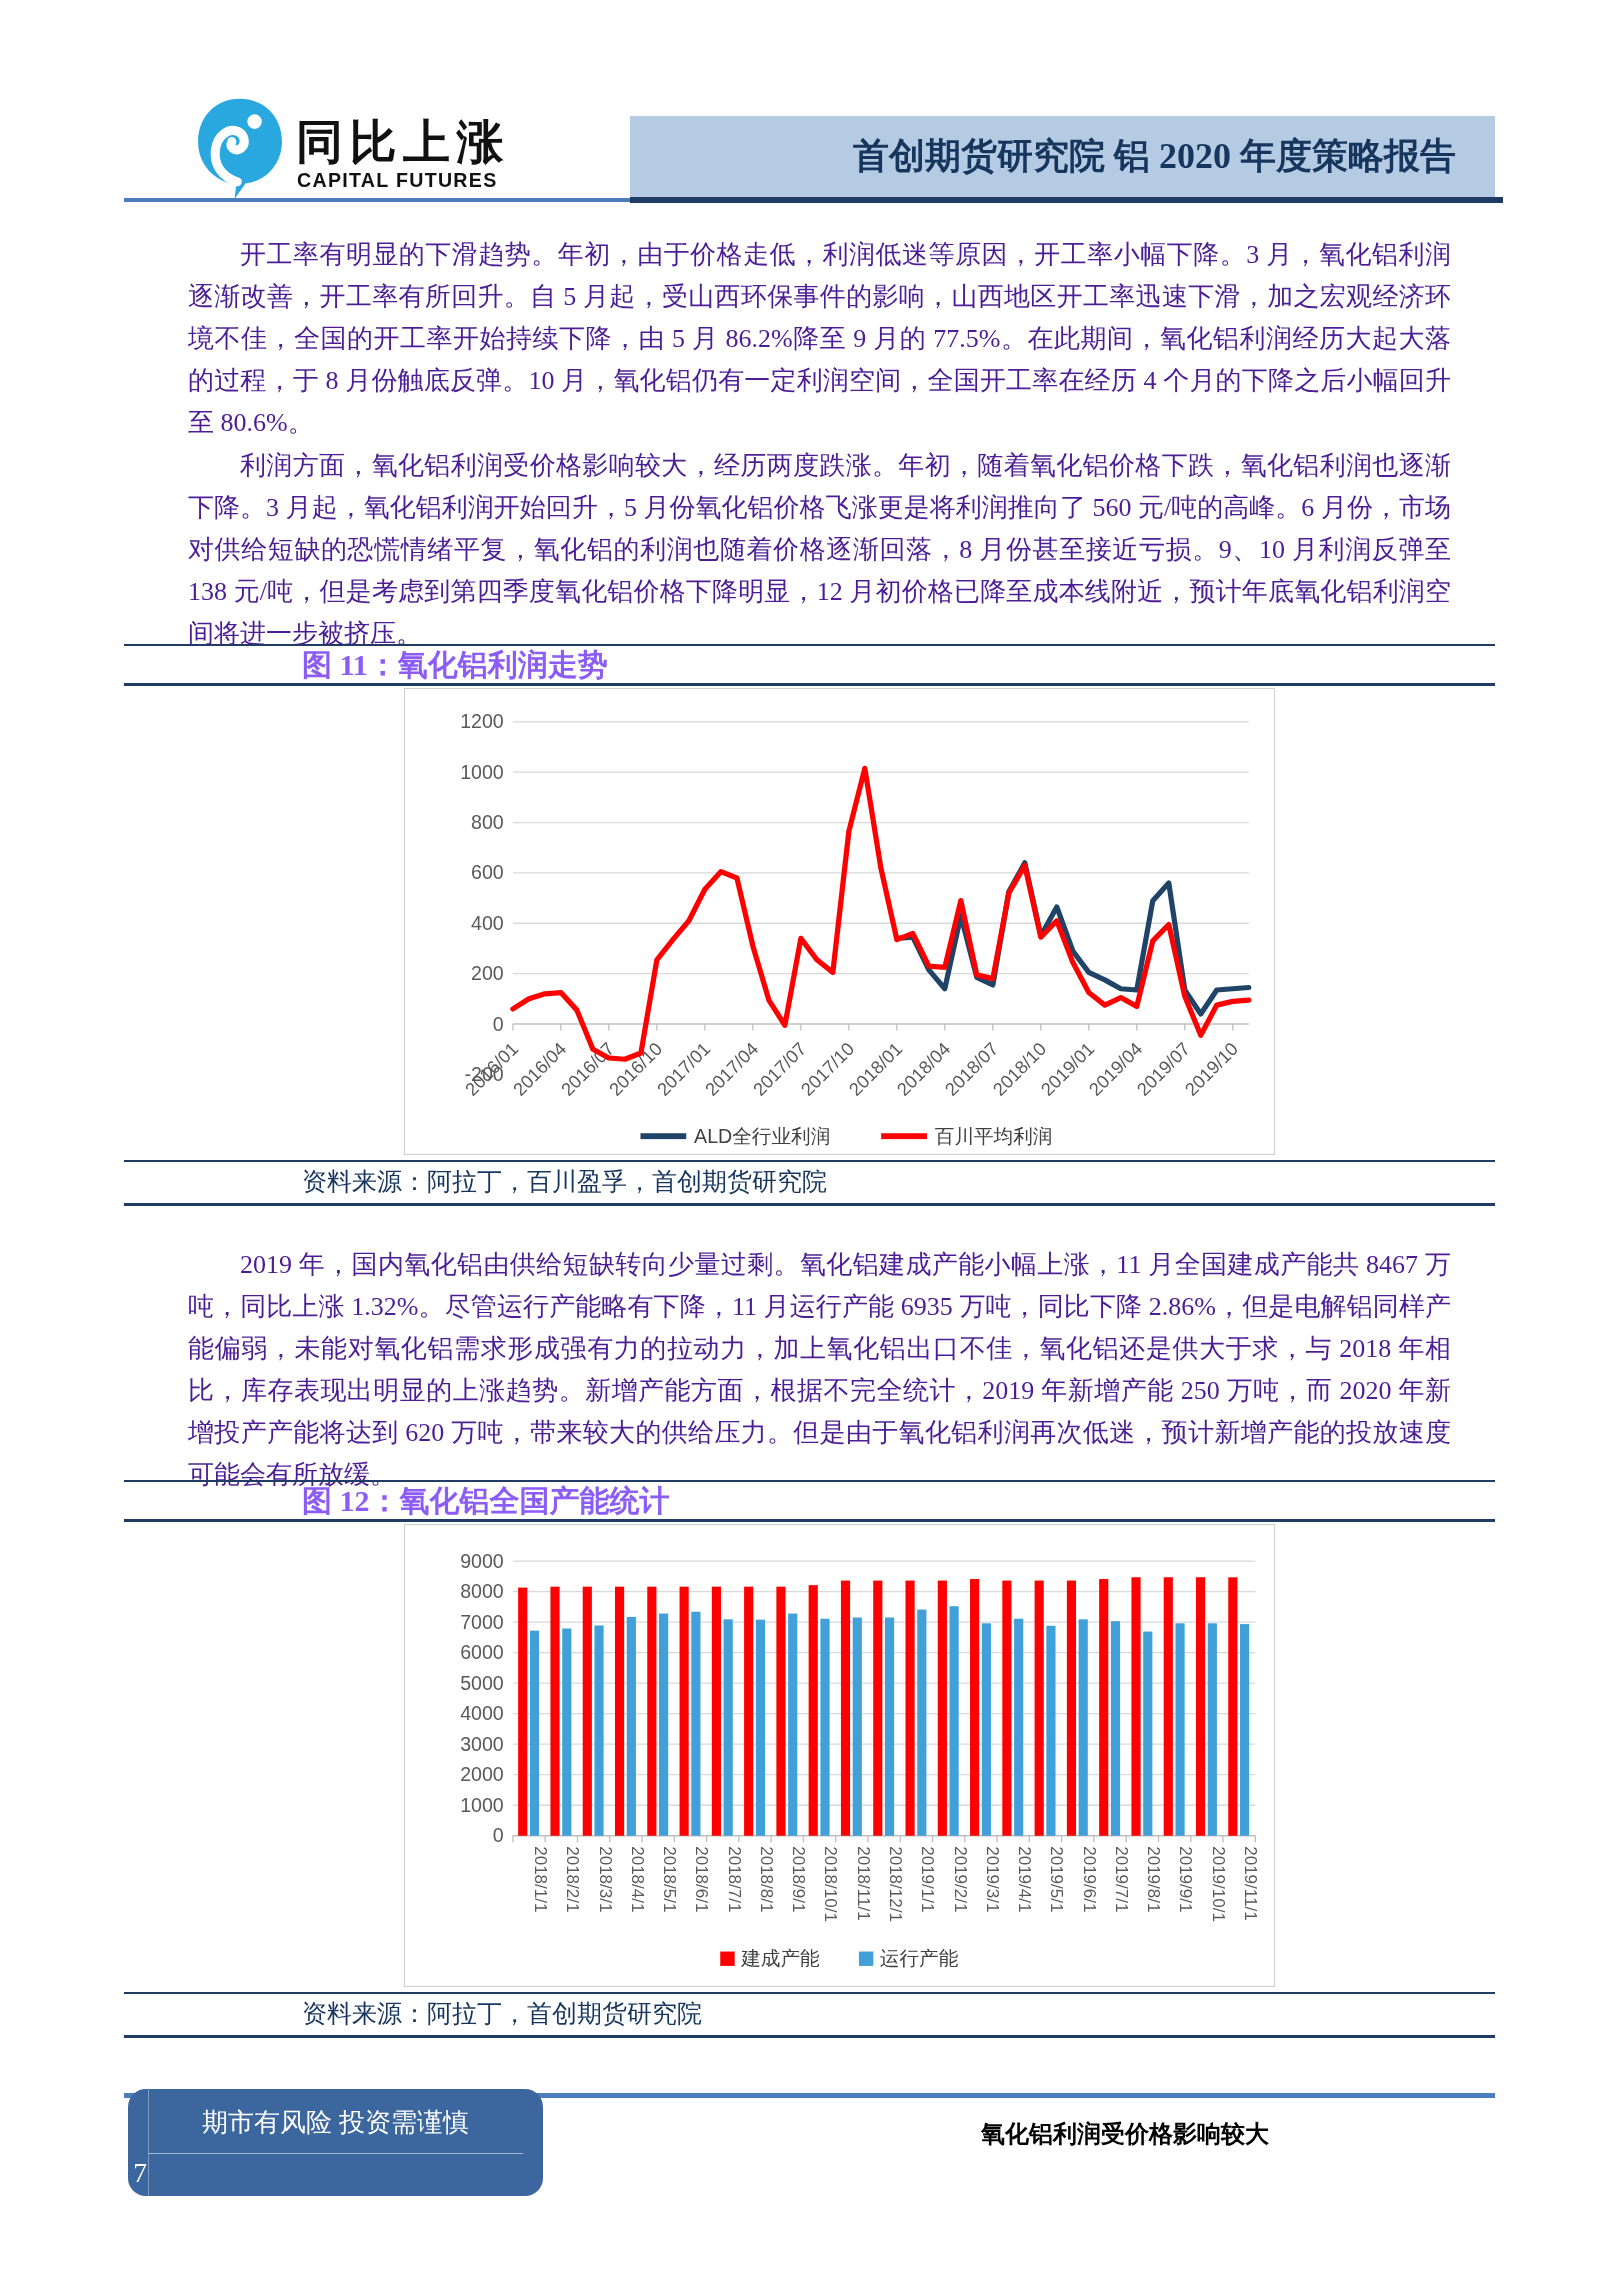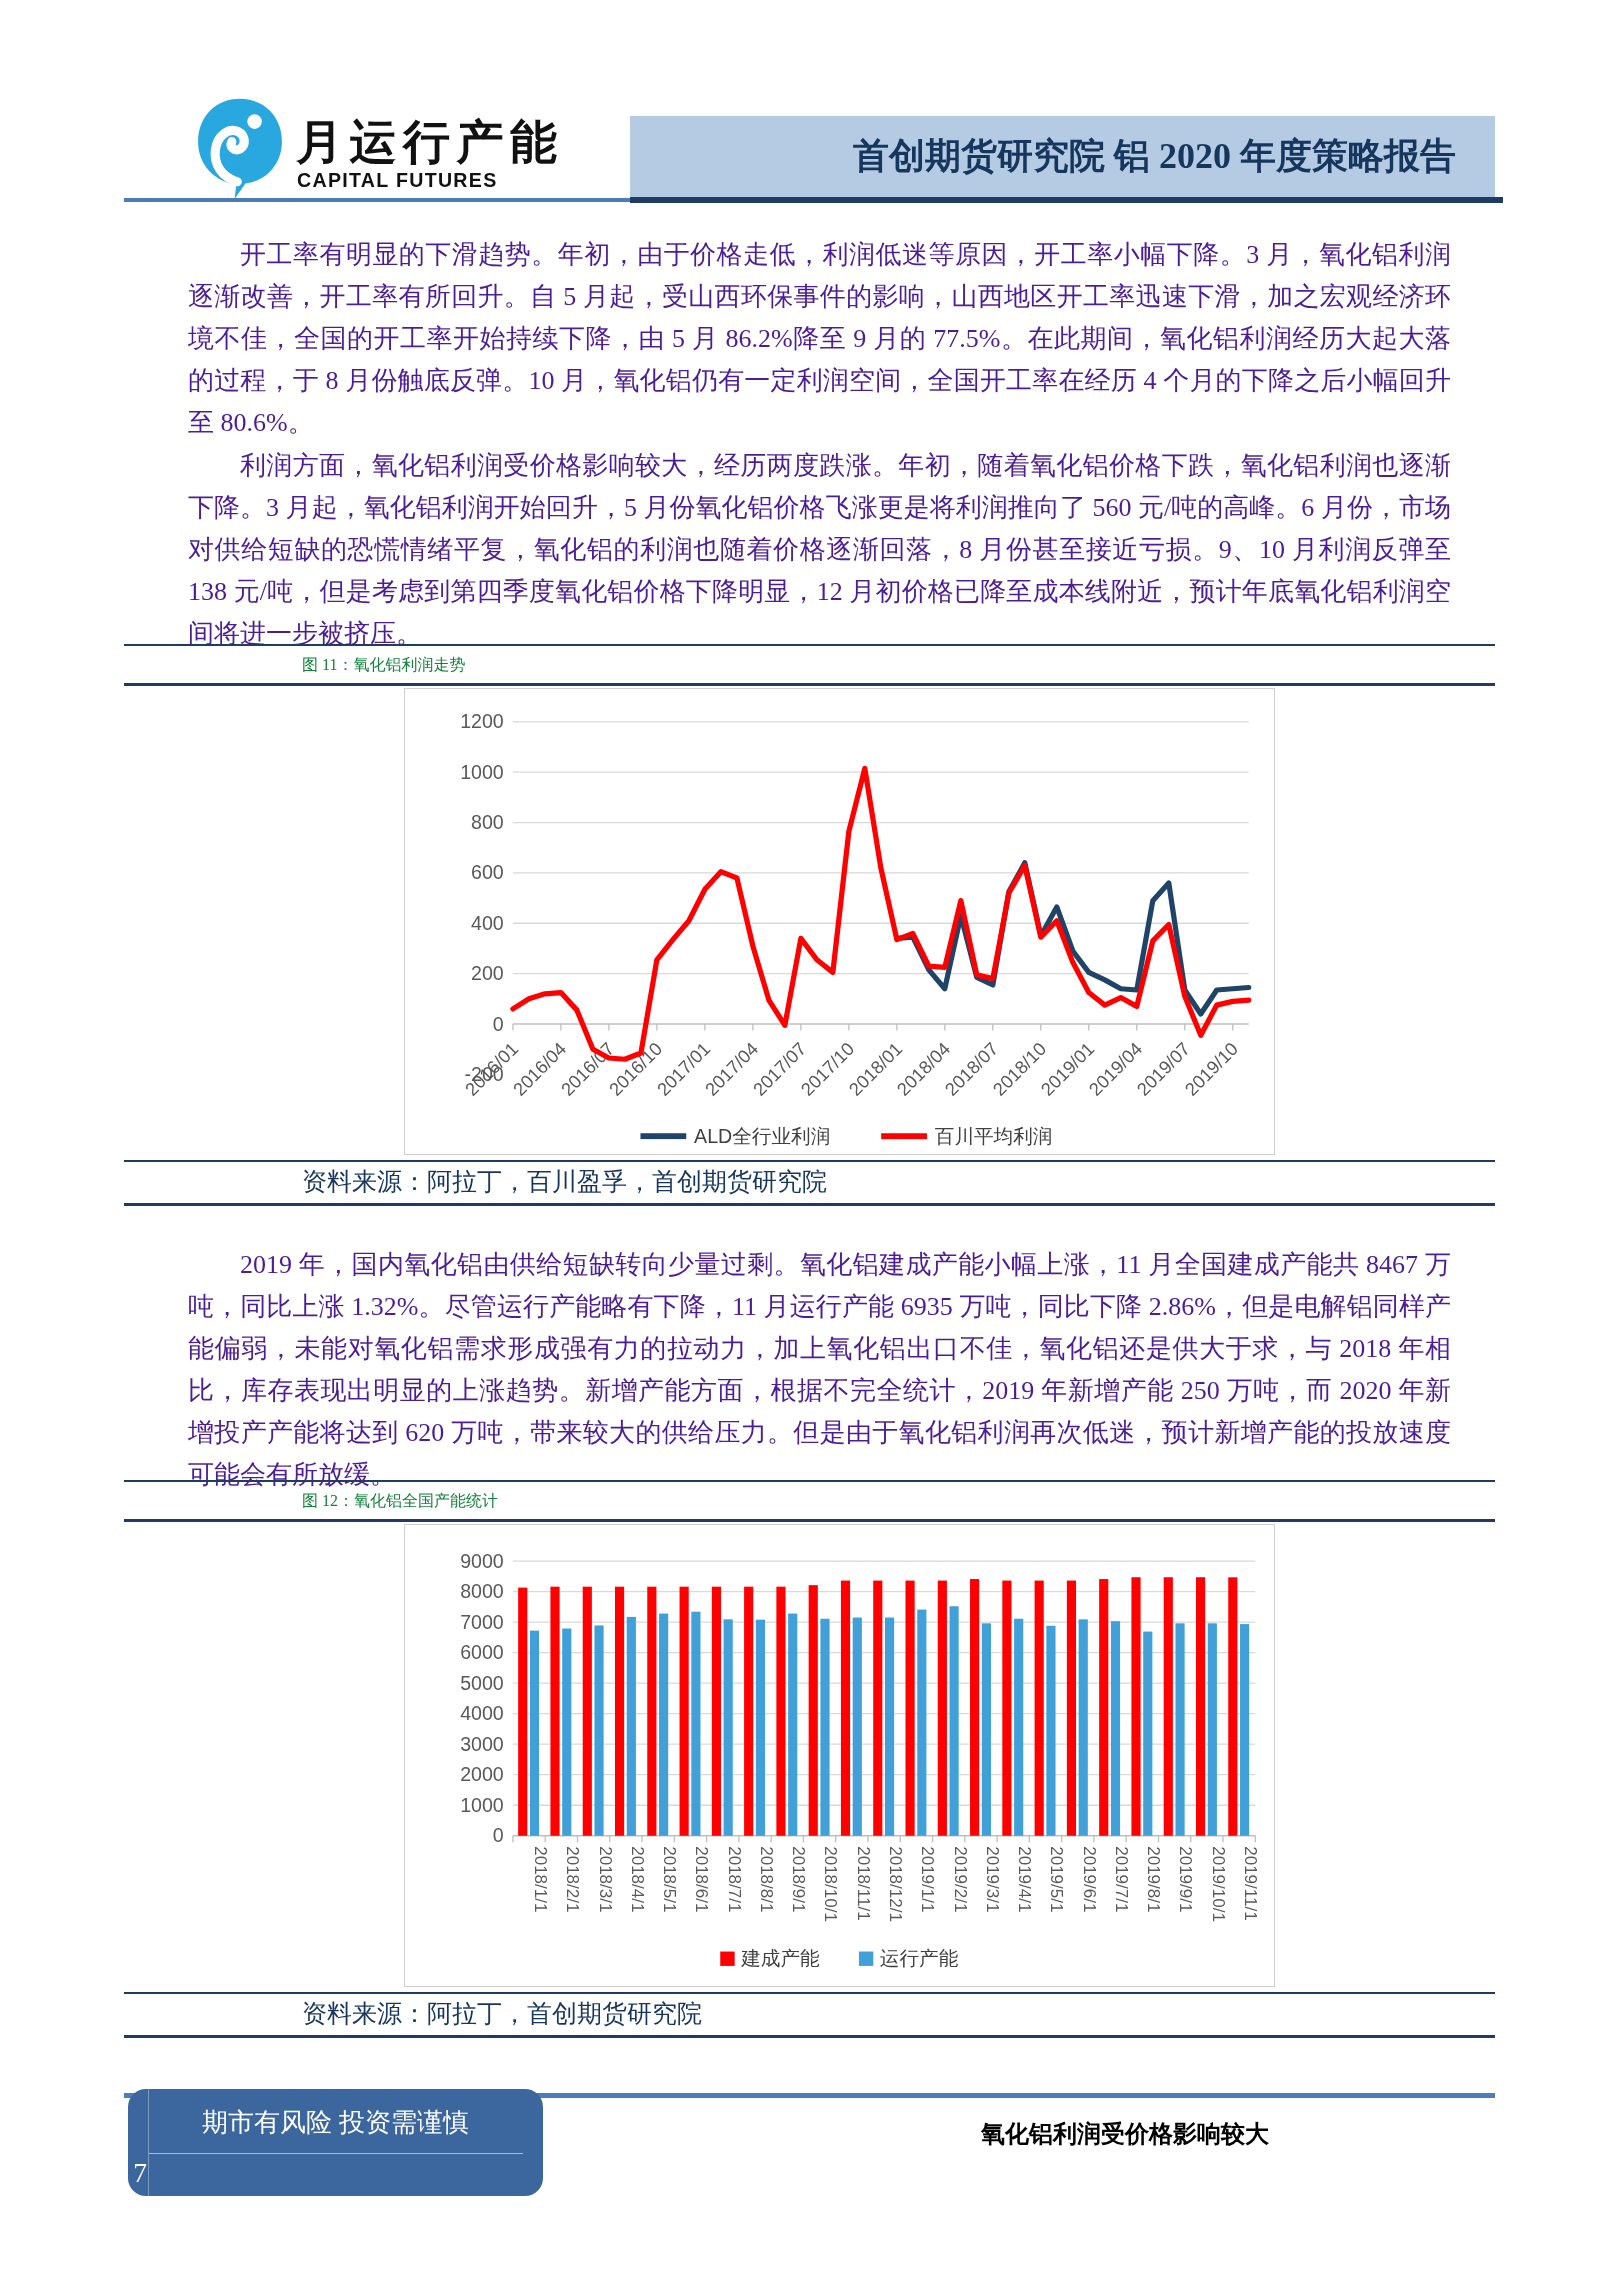--- a/index.html
+++ b/index.html
@@ -16,21 +16,21 @@
   .banner span{font-size:36px;font-weight:bold;color:#17365D;}
   .header-rule-light{position:absolute;left:124px;top:198px;width:510px;height:3.9px;background:#4A7CBA;}
   .header-rule-dark{position:absolute;left:630px;top:197px;width:873px;height:5.9px;background:#1F3B66;}
   
   .par{position:absolute;left:188px;width:1263px;font-size:26px;line-height:42px;
        text-align:justify;text-indent:52px;color:#4c1d95;}
   
   .figblock{position:absolute;left:124px;width:1371px;}
   .rule{height:2px;background:#1F3B66;}
   .rule4{height:2.6px;background:#1F3B66;}
-  .fig-title{height:37px;line-height:37px;padding-left:178px;font-size:16px;color:#15803d;}
+  .fig-title{height:37px;line-height:37px;padding-left:178px;font-size:30px;color:#8b5cf6;font-weight:bold;}
   .chart-row{position:relative;background:#fff;}
   .chart-box{margin-left:280px;background:#fff;border:1.3px solid #CFCFCF;box-sizing:border-box;}
   .fig-source{height:41px;line-height:39px;padding-left:178px;font-size:25px;color:#17365D;}
   
   .footer-rule{position:absolute;left:124px;top:2093px;width:1371px;height:5.2px;background:#4E7DBE;}
   .footer-box{position:absolute;left:128px;top:2089px;width:415px;height:107px;background:#3B669E;border-radius:18px;}
   .footer-box .vline{position:absolute;left:19.6px;top:0;width:0.7px;height:107px;background:rgba(255,255,255,.35);}
   .footer-risk{margin-top:15.7px;text-align:center;color:#fff;font-size:26px;
                font-family:"Liberation Sans","DejaVu Sans",sans-serif;}
   .footer-div{margin:13px auto 0 21px;width:374px;height:0.7px;background:rgba(255,255,255,.55);}
@@ -40,21 +40,21 @@
 </head>
 <body>
 
 <div class="page">
 
   <svg class="logo-icon" viewBox="0 0 100 113">
     <path d="M50 2 C23 2 4 22 4 49 C4 74 22 93 46 96 L44 112 L56 95 C79 92 96 73 96 49 C96 22 77 2 50 2 Z" fill="#29A8E0"></path>
     <circle cx="66" cy="27" r="8" fill="#ffffff"></circle>
     <path d="M47 93 C30 88 21 74 23 58 C25 42 38 33 48 38 C56 42 57 53 50 57 C44 60 38 55 41 49" stroke="#ffffff" stroke-width="10" fill="none" stroke-linecap="round"></path>
   </svg>
-  <div class="logo-cn">月运行产能</div>
+  <div class="logo-cn">同比上涨</div>
   <div class="logo-en">CAPITAL FUTURES</div>
   <div class="banner">
     <span>首创期货研究院 铝 2020 年度策略报告</span>
   </div>
   <div class="header-rule-light"></div>
   <div class="header-rule-dark"></div>
 
   <p class="par" style="top:208px">开工率有明显的下滑趋势。年初，由于价格走低，利润低迷等原因，开工率小幅下降。3 月，氧化铝利润逐渐改善，开工率有所回升。自 5 月起，受山西环保事件的影响，山西地区开工率迅速下滑，加之宏观经济环境不佳，全国的开工率开始持续下降，由 5 月 86.2%降至 9 月的 77.5%。在此期间，氧化铝利润经历大起大落的过程，于 8 月份触底反弹。10 月，氧化铝仍有一定利润空间，全国开工率在经历 4 个月的下降之后小幅回升至 80.6%。</p>
   <p class="par" style="top:419px">利润方面，氧化铝利润受价格影响较大，经历两度跌涨。年初，随着氧化铝价格下跌，氧化铝利润也逐渐下降。3 月起，氧化铝利润开始回升，5 月份氧化铝价格飞涨更是将利润推向了 560 元/吨的高峰。6 月份，市场对供给短缺的恐慌情绪平复，氧化铝的利润也随着价格逐渐回落，8 月份甚至接近亏损。9、10 月利润反弹至 138 元/吨，但是考虑到第四季度氧化铝价格下降明显，12 月初价格已降至成本线附近，预计年底氧化铝利润空间将进一步被挤压。</p>
 

